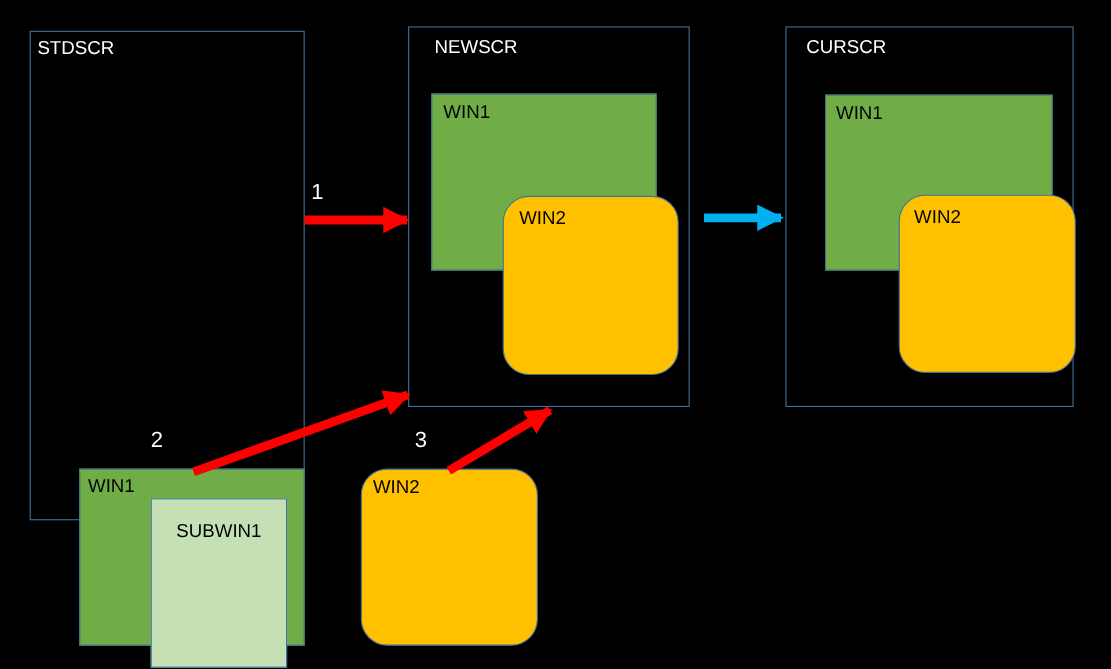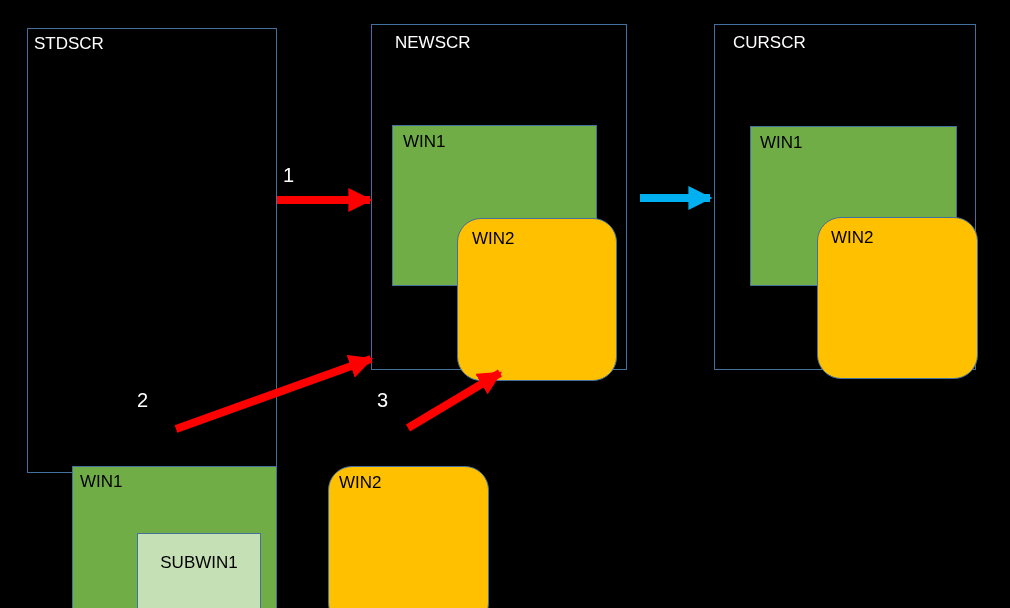--- a/index.html
+++ b/index.html
@@ -21,31 +21,30 @@
   .screen-label{
     position:absolute;color:var(--screen-label-color,#FFFFFF);
     font-size:17px;line-height:1;white-space:nowrap;
   }
   #stdscr .screen-label{left:6px;top:6px;}
   #newscr .screen-label{left:23px;top:9px;}
   #curscr .screen-label{left:18px;top:9px;}
   .win{
     position:absolute;box-sizing:border-box;
     border:1px solid var(--screen-border,#41719C);
-    margin-top:40px;
   }
   .win.green{background:var(--window-green,#70AD47);}
   .win.orange{background:var(--window-orange,#FFC000);border-radius:24px;}
   .win.lightgreen{background:var(--subwindow-light-green,#C5E0B4);}
   #newscr-win1{left:20px;top:60px;width:205px;height:161px;}
   #newscr-win2{left:85px;top:153px;width:160px;height:163px;}
   #curscr-win1{left:35px;top:61px;width:207px;height:160px;}
   #curscr-win2{left:102px;top:152px;width:161px;height:162px;}
   #standalone-win1{left:72px;top:426px;width:205px;height:161px;}
-  #subwin1{left:64px;top:26px;width:124px;height:111px;}
+  #subwin1{left:64px;top:26px;width:124px;height:154px;}
   #standalone-win2{left:328px;top:426px;width:161px;height:161px;}
   .win-label{
     position:absolute;color:var(--window-label-color,#000000);
     font-size:17px;line-height:1;white-space:nowrap;
   }
   #newscr-win1 > .win-label{left:10px;top:7px;}
   #newscr-win2 > .win-label{left:14px;top:11px;}
   #curscr-win1 > .win-label{left:9px;top:7px;}
   #curscr-win2 > .win-label{left:13px;top:11px;}
   #standalone-win1 > .win-label{left:7px;top:6px;}

